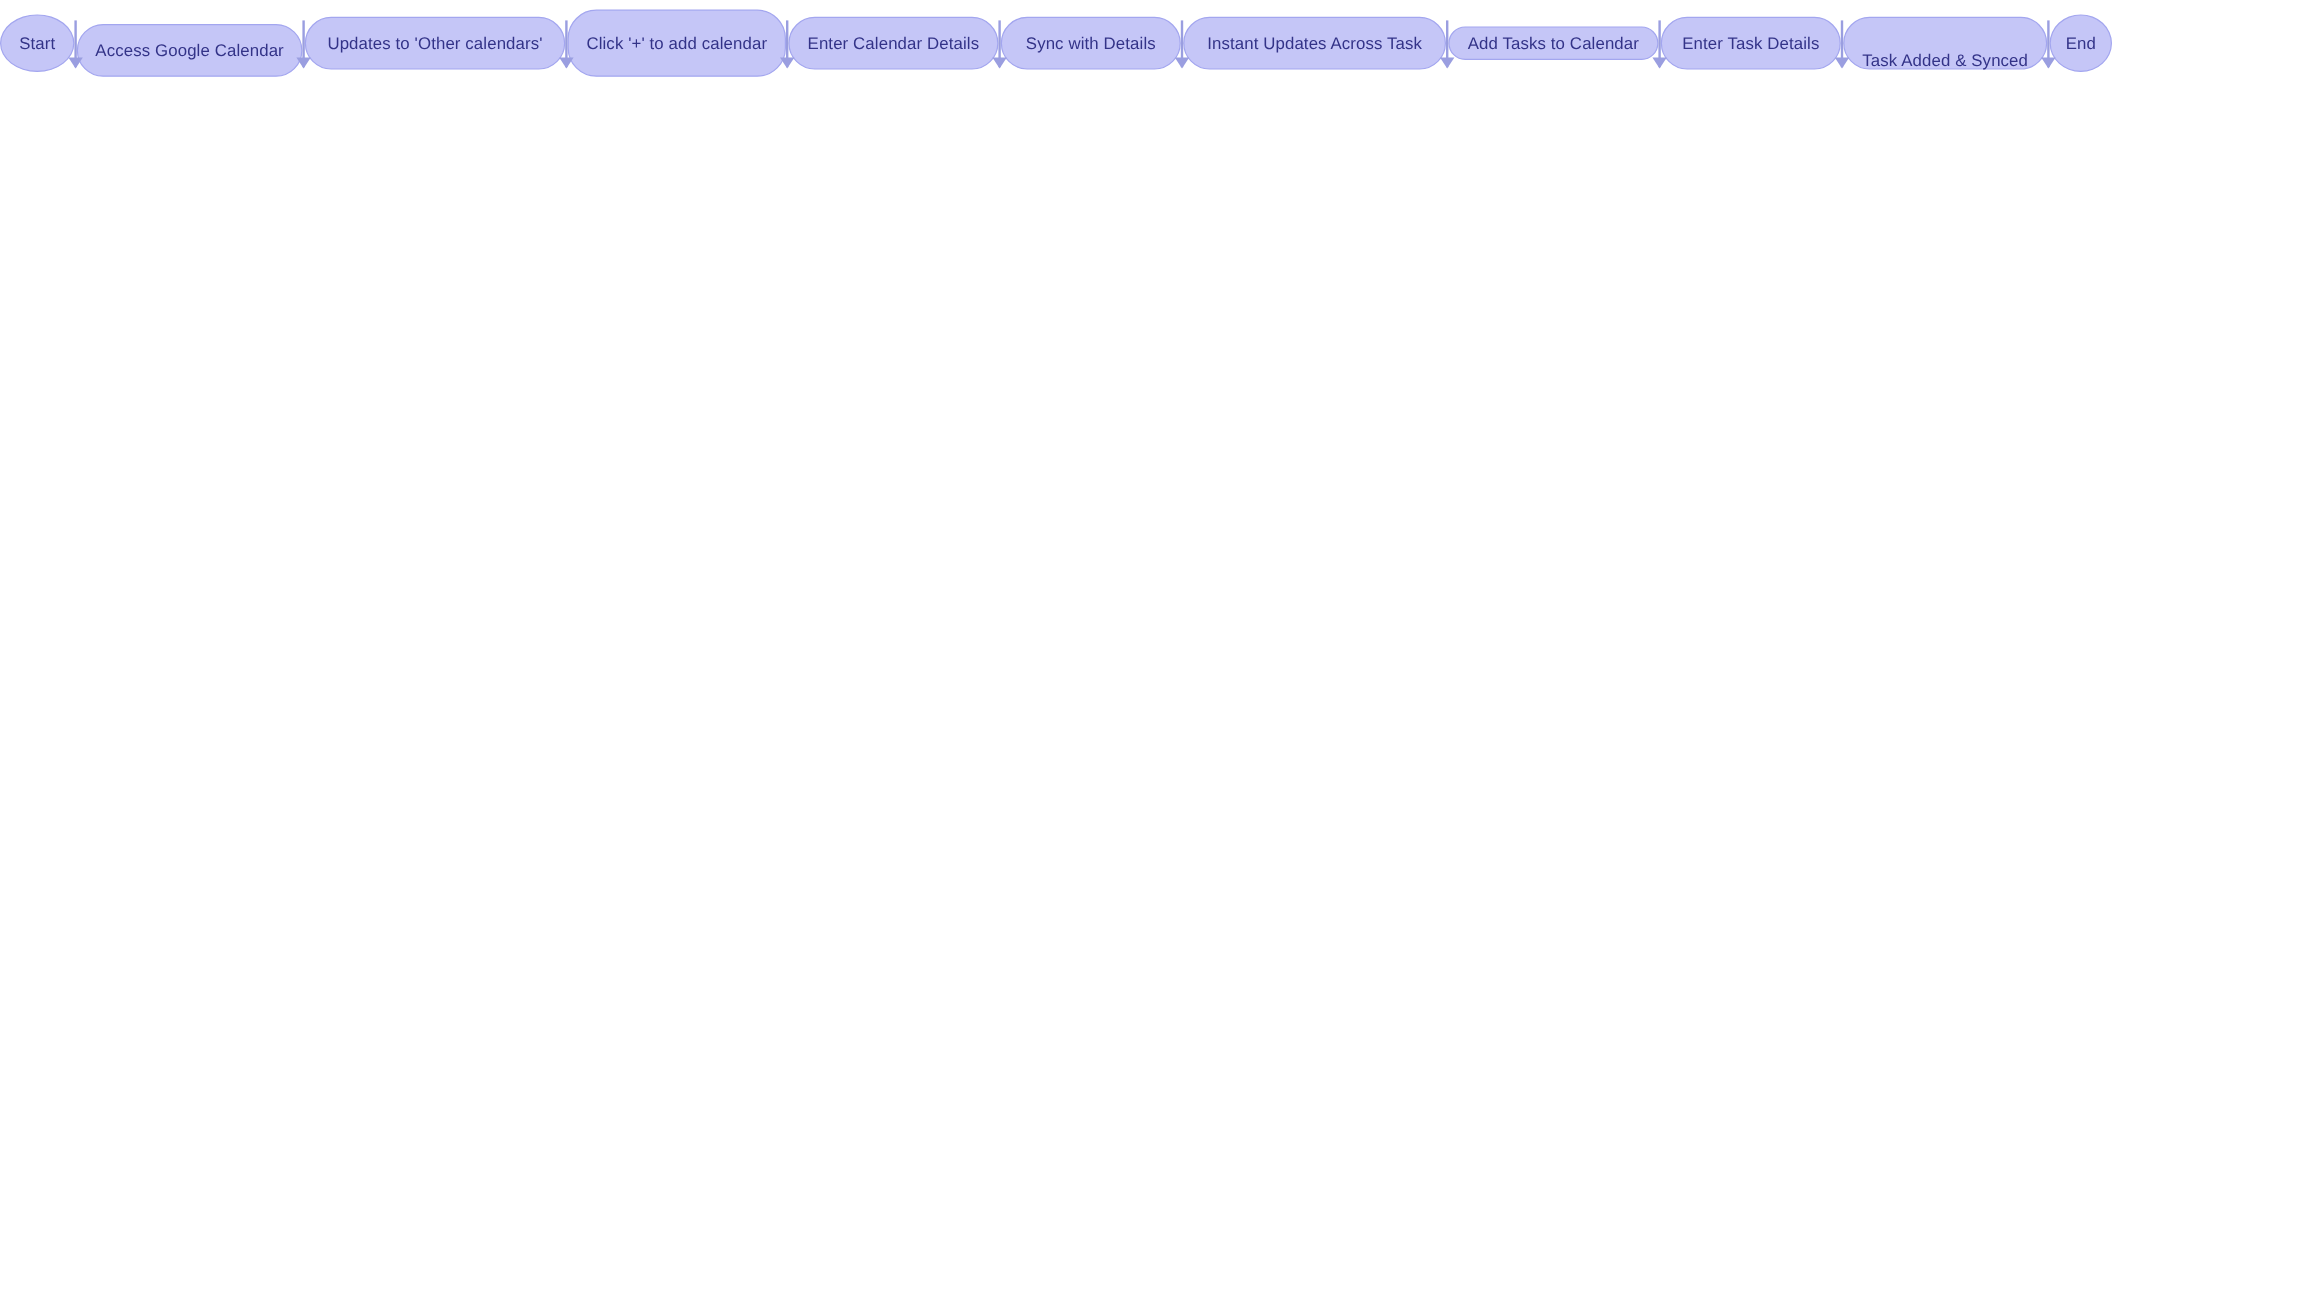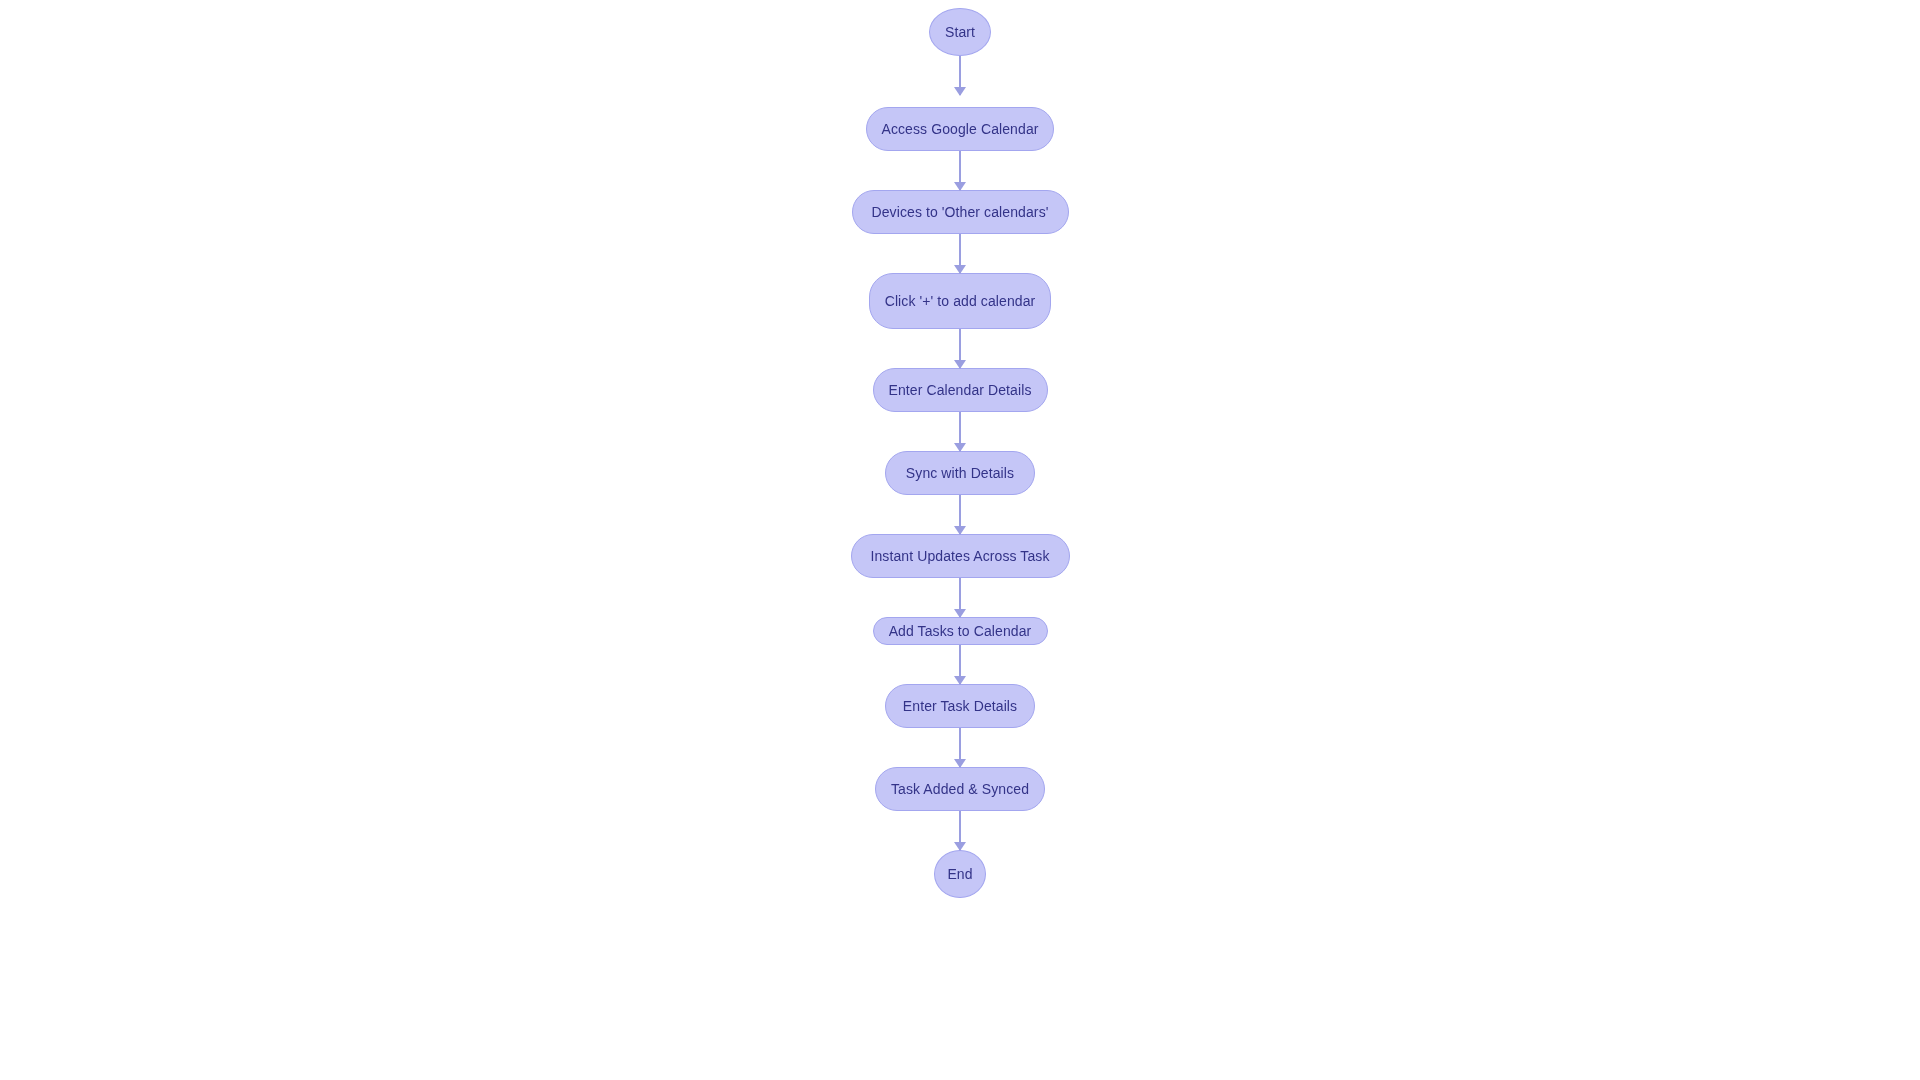--- a/index.html
+++ b/index.html
@@ -20,21 +20,20 @@
     height: 1080px;
     background: #ffffff;
   }
 
   .flow-column {
     position: absolute;
     left: 0;
     top: 0;
     width: 1920px;
     display: flex;
-    flex-direction: column;
     align-items: center;
   }
 
   .node {
     box-sizing: border-box;
     display: flex;
     align-items: center;
     justify-content: center;
     background: #c5c6f7;
     border: 1px solid #a3a6ef;
@@ -88,21 +87,21 @@
       <div class="connector" style="height: 39px;">
         <div class="arrowhead"></div>
       </div>
       <div class="node process" style="width: 188px; height: 44px; margin-top: 12px;">
         <span class="node-label">Access Google Calendar</span>
       </div>
       <div class="connector" style="height: 39px;">
         <div class="arrowhead"></div>
       </div>
       <div class="node process" style="width: 217px; height: 44px;">
-        <span class="node-label">Devices to 'Other calendars'</span>
+        <span class="node-label">Updates to 'Other calendars'</span>
       </div>
       <div class="connector" style="height: 39px;">
         <div class="arrowhead"></div>
       </div>
       <div class="node process" style="width: 182px; height: 56px;">
         <span class="node-label">Click '+' to add calendar</span>
       </div>
       <div class="connector" style="height: 39px;">
         <div class="arrowhead"></div>
       </div>
@@ -129,21 +128,21 @@
       </div>
       <div class="connector" style="height: 39px;">
         <div class="arrowhead"></div>
       </div>
       <div class="node process" style="width: 150px; height: 44px;">
         <span class="node-label">Enter Task Details</span>
       </div>
       <div class="connector" style="height: 39px;">
         <div class="arrowhead"></div>
       </div>
-      <div class="node process" style="width: 170px; height: 44px;">
+      <div class="node process" style="width: 170px; height: 44px; align-items: flex-end;">
         <span class="node-label">Task Added &amp; Synced</span>
       </div>
       <div class="connector" style="height: 39px;">
         <div class="arrowhead"></div>
       </div>
       <div class="node terminal" style="width: 52px; height: 48px;">
         <span class="node-label">End</span>
       </div>
     </div>
 </div>

